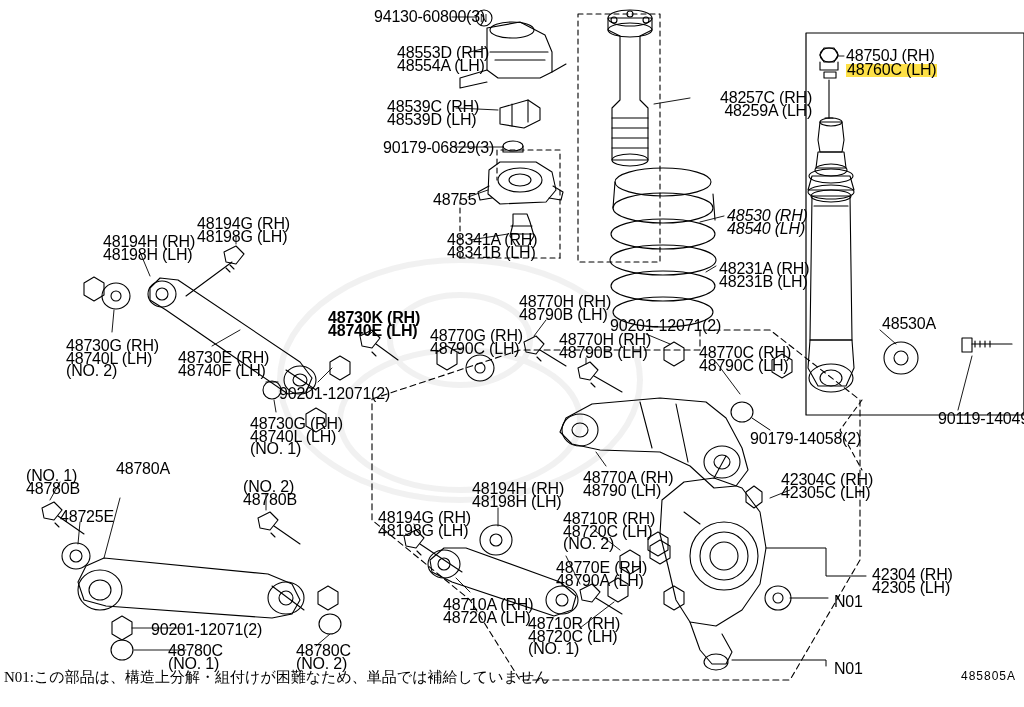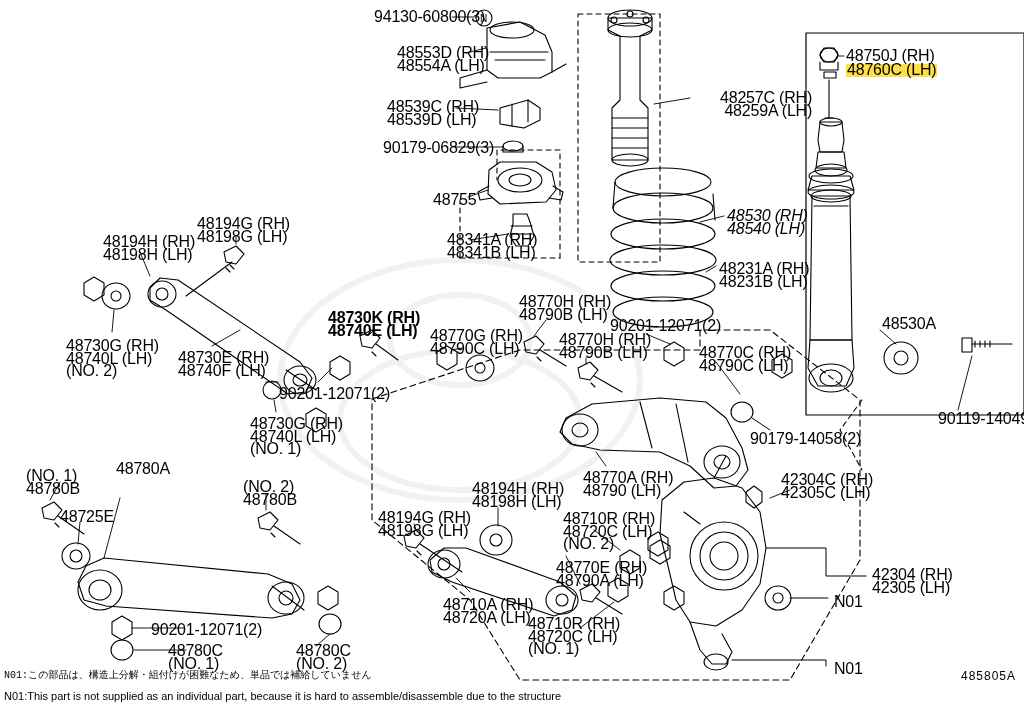--- a/index.html
+++ b/index.html
@@ -34,21 +34,21 @@
     white-space: pre;
     letter-spacing: -0.2px;
   }
   .jp { font-family: "DejaVu Sans", sans-serif; }
   .note {
     position: absolute;
     font-size: 11px;
     color: #000;
     white-space: pre;
   }
-  .note.jp { font-family: Liberation Mono, monospace; font-size: 10px;}
+  .note.jp { font-family: Liberation Serif, serif; font-size: 15px;}
   .diagcode {
     position: absolute;
     right: 8px;
     bottom: 24px;
     font-size: 12px;
     letter-spacing: 1px;
     color: #000;
   }
   .hl {
     background: #fde047;
@@ -406,17 +406,16 @@
 (NO. 2)</div>
   <div class="lbl" style="left:529px; top:562px;margin-left:27px;">48770E (RH)
 48790A (LH)</div>
   <div class="lbl" style="left:443px; top:599px;">48710A (RH)
 48720A (LH)</div>
   <div class="lbl" style="left:528px; top:618px;">48710R (RH)
 48720C (LH)
 (NO. 1)</div>
 
   <div class="note jp" style="left:4px; top:668px;">N01:この部品は、構造上分解・組付けが困難なため、単品では補給していません</div>
-  <div class="note" style="left:4px; top:690px;">N01:This part is not supplied as an individual part, because it is hard to assemble/disassemble due to the structure</div>
 
   <div class="diagcode">485805A</div>
 
 </div>
 
 </body></html>

